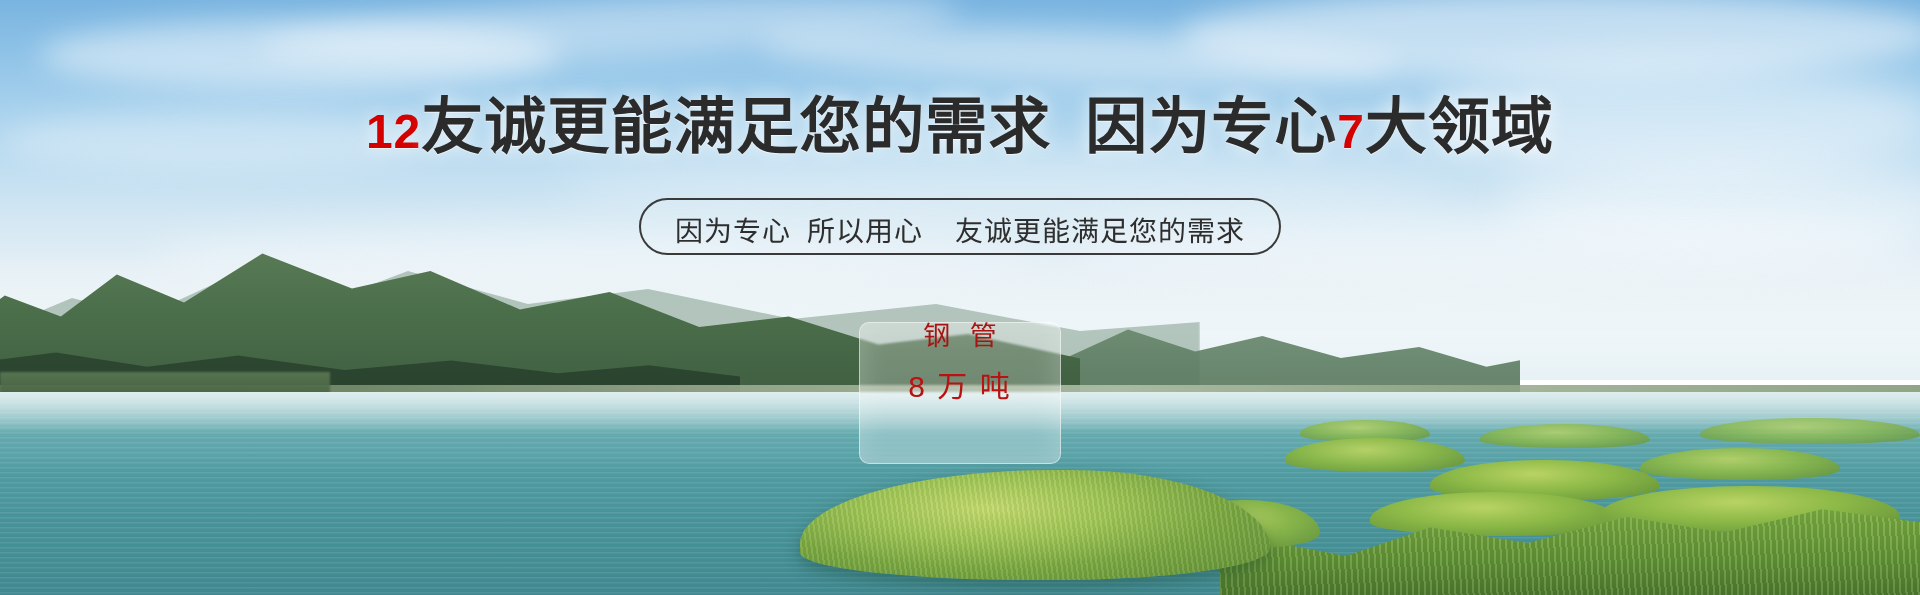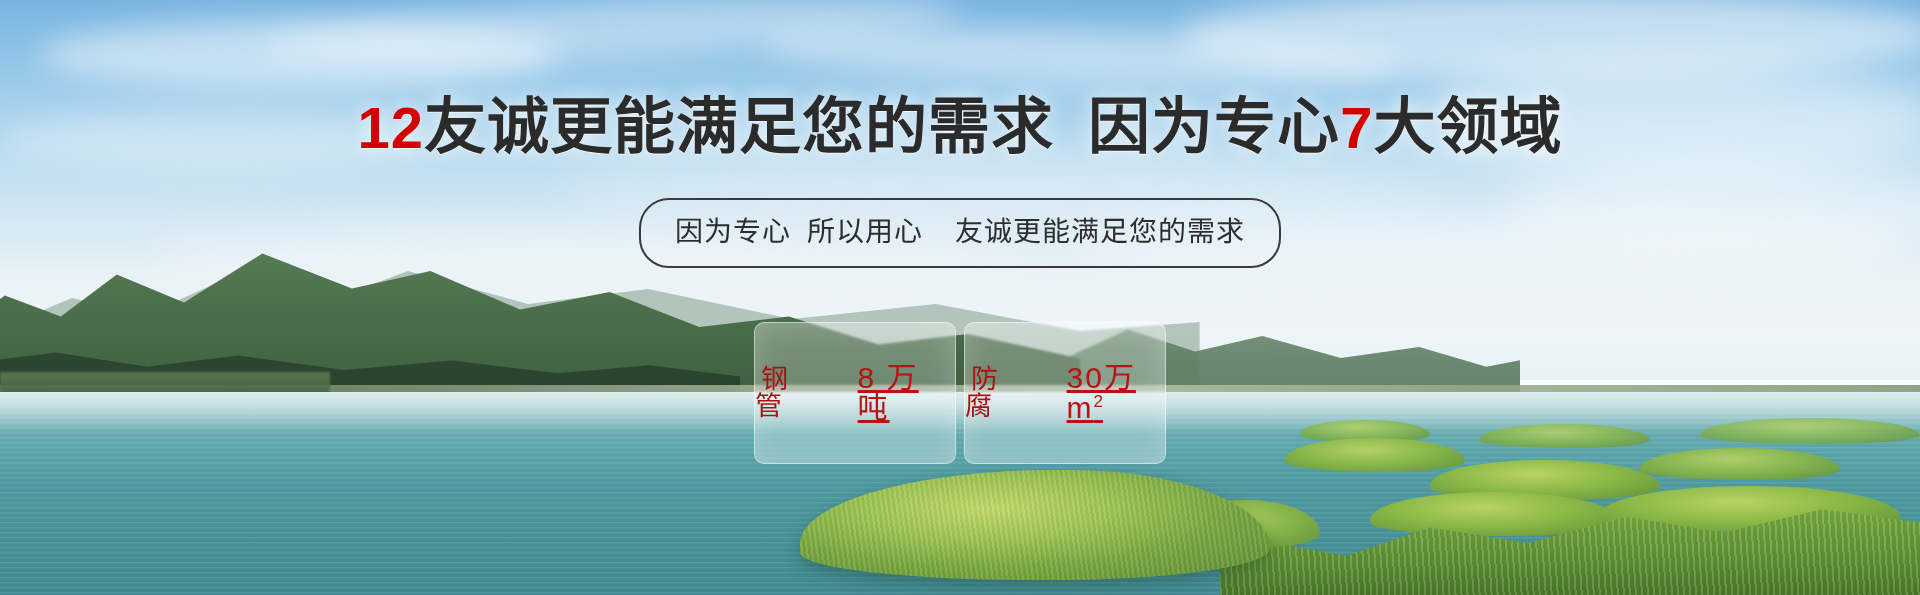--- a/index.html
+++ b/index.html
@@ -160,60 +160,60 @@
     position:absolute;left:0;right:0;top:96px;
     text-align:center;
     font-size:62px;
     font-weight:bold;
     letter-spacing:1px;
     line-height:1;
     color:#2b2b2b;
     white-space:nowrap;
     text-shadow:0 0 18px rgba(255,255,255,.85), 0 1px 0 rgba(255,255,255,.6);
   }
-  .headline .num{color:#d40000;font-size:58px;}
+  .headline .num{color:#d40000;font-size:48px;}
   .headline .gap{display:inline-block;width:34px;}
 
   .pill{
     position:absolute;left:50%;transform:translateX(-50%);
     top:198px;
     border:2px solid #3a3a3a;
     border-radius:30px;
-    padding:9px 34px 17px;
+    padding:9px 34px 4px;
     font-size:28px;
     color:#2e2e2e;
     letter-spacing:1px;
     white-space:nowrap;
     background:rgba(255,255,255,.06);
   }
   .pill .sp{display:inline-block;width:16px;}
 
   .cards{
     position:absolute;left:50%;transform:translateX(-50%);
     top:322px;
     display:flex;
     gap:8px;
   }
   .card{
     width:200px;height:140px;
     border-radius:10px;
     background:rgba(255,255,255,.26);
     border:1px solid rgba(255,255,255,.55);
     box-shadow:inset 0 0 30px rgba(255,255,255,.22);
-    display:flex;flex-direction:row;
+    display:flex;flex-direction:column;
     align-items:center;justify-content:flex-start;
     gap:22px;
     backdrop-filter:blur(1px);
   }
   .card-title{
     font-size:27px;color:#a81414;letter-spacing:6px;
     text-indent:6px;line-height:1;
   }
   .card-value{
-    font-size:30px;color:#b81212;letter-spacing:2px;line-height:1;text-decoration:underline;
+    font-size:30px;color:#b81212;letter-spacing:2px;line-height:1;
   }
   .card-value sup{font-size:17px;vertical-align:super;letter-spacing:0;}
 </style>
 </head>
 <body>
 
 <div class="banner">
 
   <div class="bg">
     <div class="sky"></div>
@@ -260,22 +260,18 @@
       <span>因为专心</span><span class="sp"></span><span>所以用心</span><span class="sp"></span><span class="sp"></span><span>友诚更能满足您的需求</span>
     </div>
 
     <div class="cards">
 
       <div class="card">
         <div class="card-title">钢 管</div>
         <div class="card-value"><span>8 万 吨</span></div>
       </div>
 
-      <div class="card">
-        <div class="card-title">防 腐</div>
-        <div class="card-value"><span>30万m</span><sup>2</sup></div>
-      </div>
 
 
     </div>
 
   </div>
 </div>
 
 </body></html>

